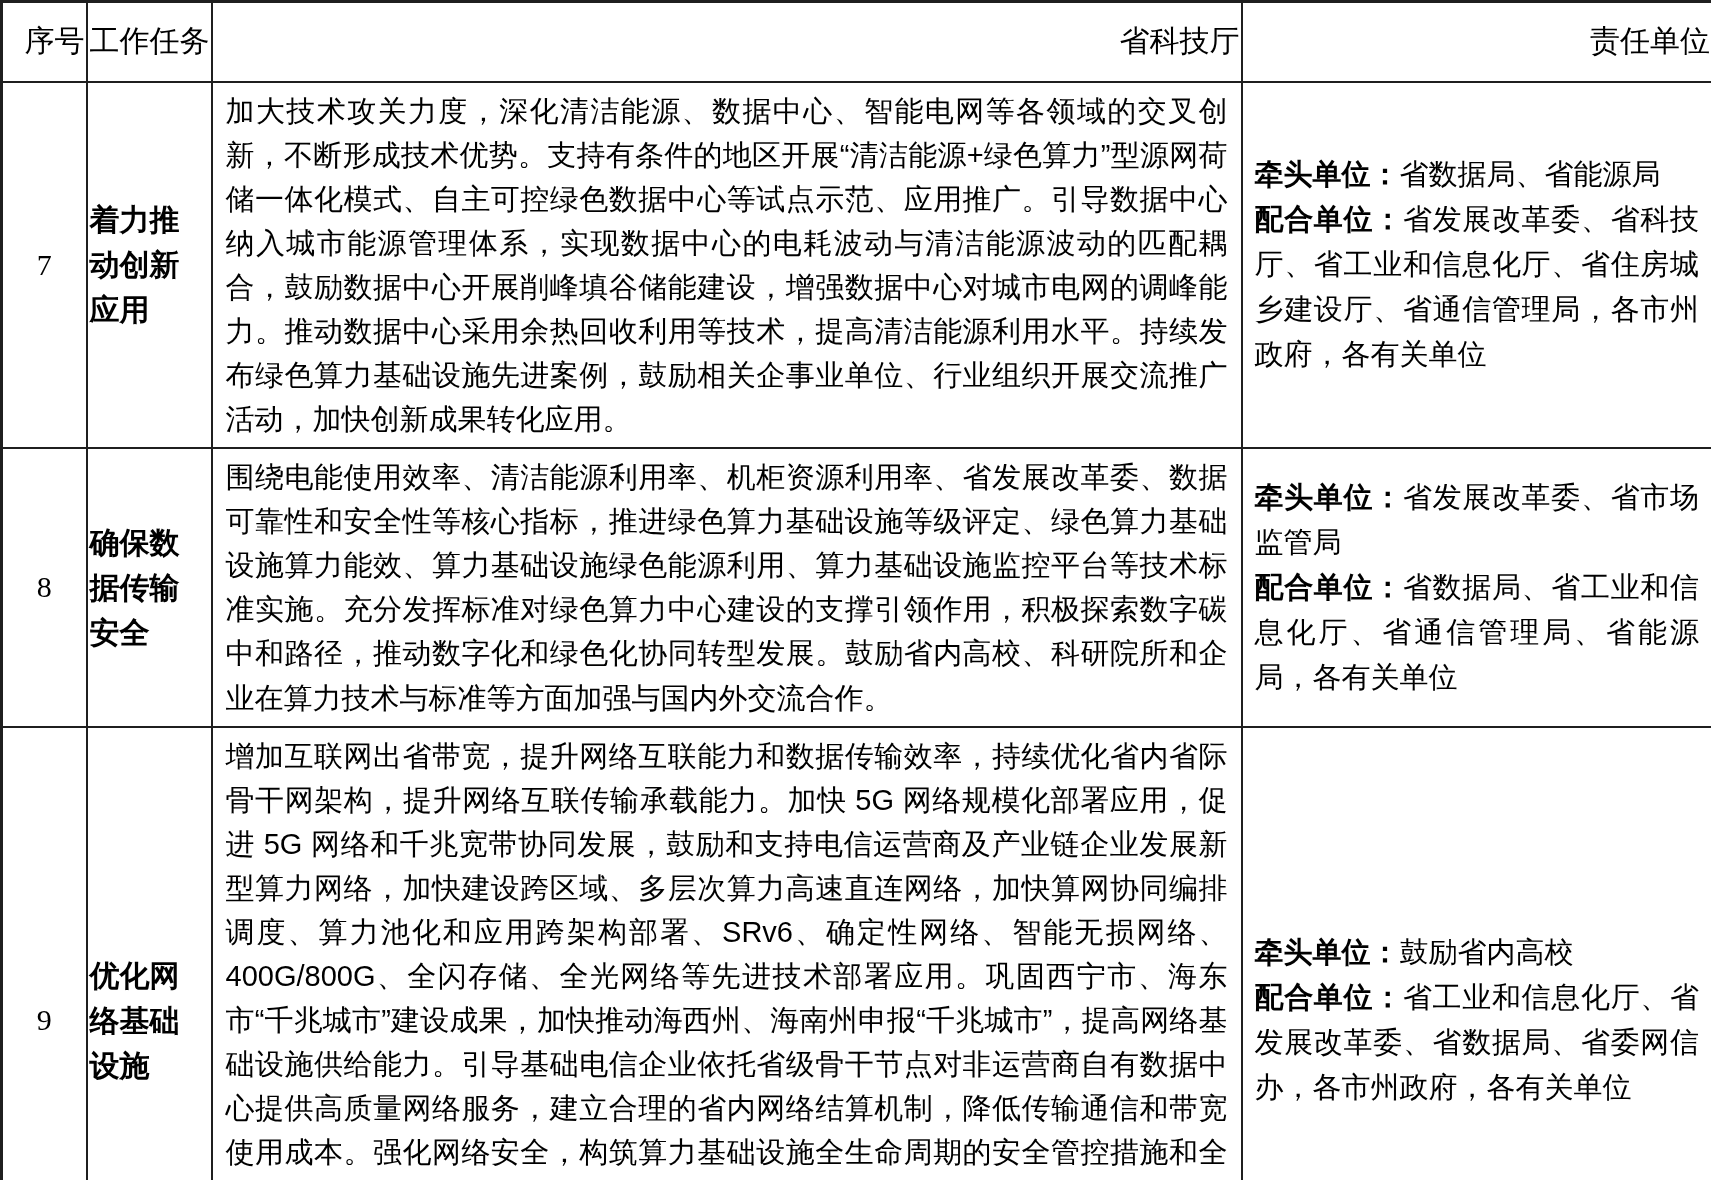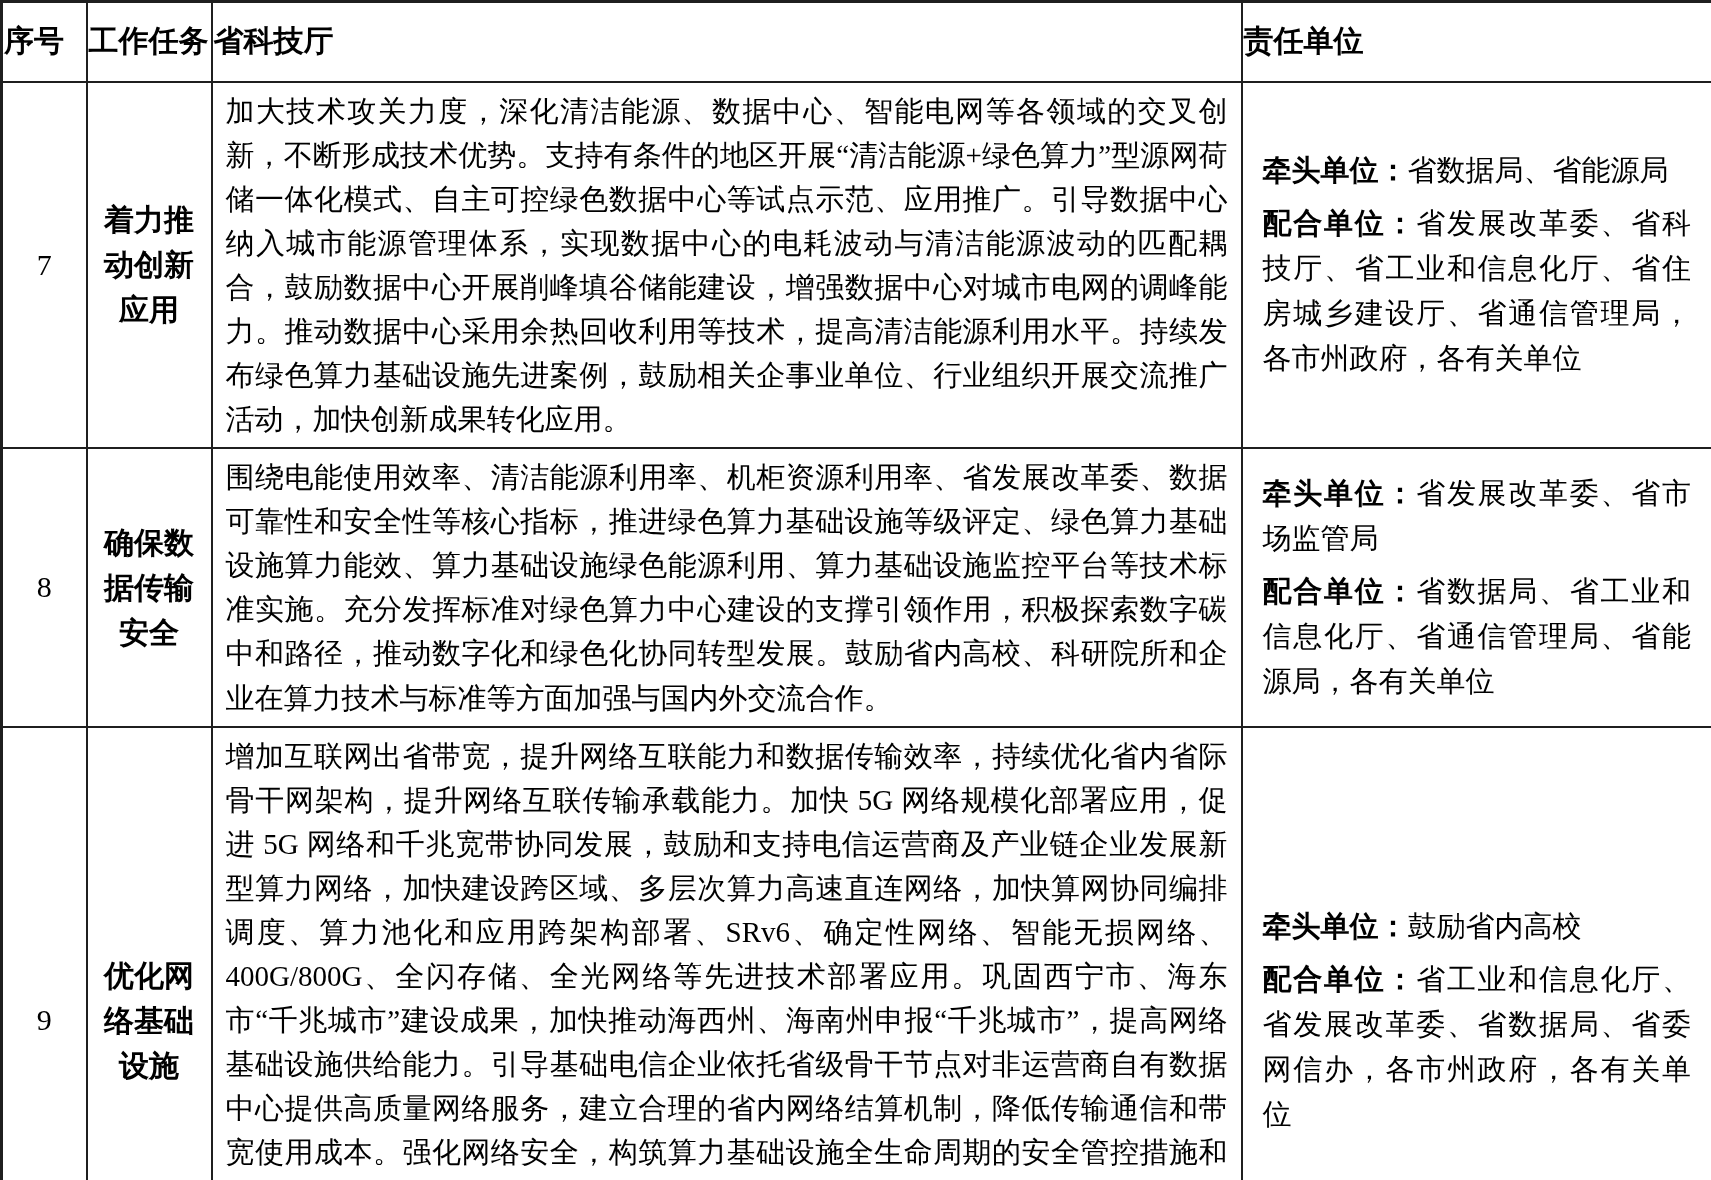--- a/index.html
+++ b/index.html
@@ -32,55 +32,55 @@
   col.c-task  { width: 125px; }
   col.c-main  { width: 1030px;}
   col.c-unit  { width: 471px; }
 
   tr.header-row { height: 80px; }
   tr.row-7 { height: 310px; }
   tr.row-8 { height: 230px; }
   tr.row-9 { height: 560px; }
   th.hcell {
     font-family: "Liberation Sans", "DejaVu Sans", sans-serif;
-    font-weight: 700;
+    font-weight: 400;
     font-size: 30px;
-    text-align: left;
+    text-align: right;
   }
   td.num-cell {
     font-family: "Liberation Serif", "DejaVu Serif", serif;
     font-size: 30px;
     text-align: center;
   }
   td.task-cell {
     font-family: "Liberation Sans", "DejaVu Sans", sans-serif;
     font-weight: 700;
     font-size: 30px;
     line-height: 1.5;
-    text-align: center;
+    text-align: left;
     padding: 0 2px;
     word-break: break-word;
   }
   td.content-cell {
-    font-family: Liberation Serif, serif;
+    font-family: Liberation Sans, sans-serif;
     font-size: 29px;
     line-height: 1.52;
     text-align: justify;
     padding: 6px 13px;
     margin-top: 12px;
   }
   td.unit-cell {
     font-family: "Liberation Serif", "DejaVu Serif", serif;
     font-size: 29px;
     line-height: 1.55;
     text-align: justify;
     padding: 6px 12px;
   }
   td.unit-cell p {
-    margin: 8px;
+    margin: 0;
   }
   td.unit-cell .unit-label {
     font-family: "Liberation Sans", "DejaVu Sans", sans-serif;
     font-weight: 700;
   }
 </style>
 </head>
 <body>
 
 <table class="doc-table">

